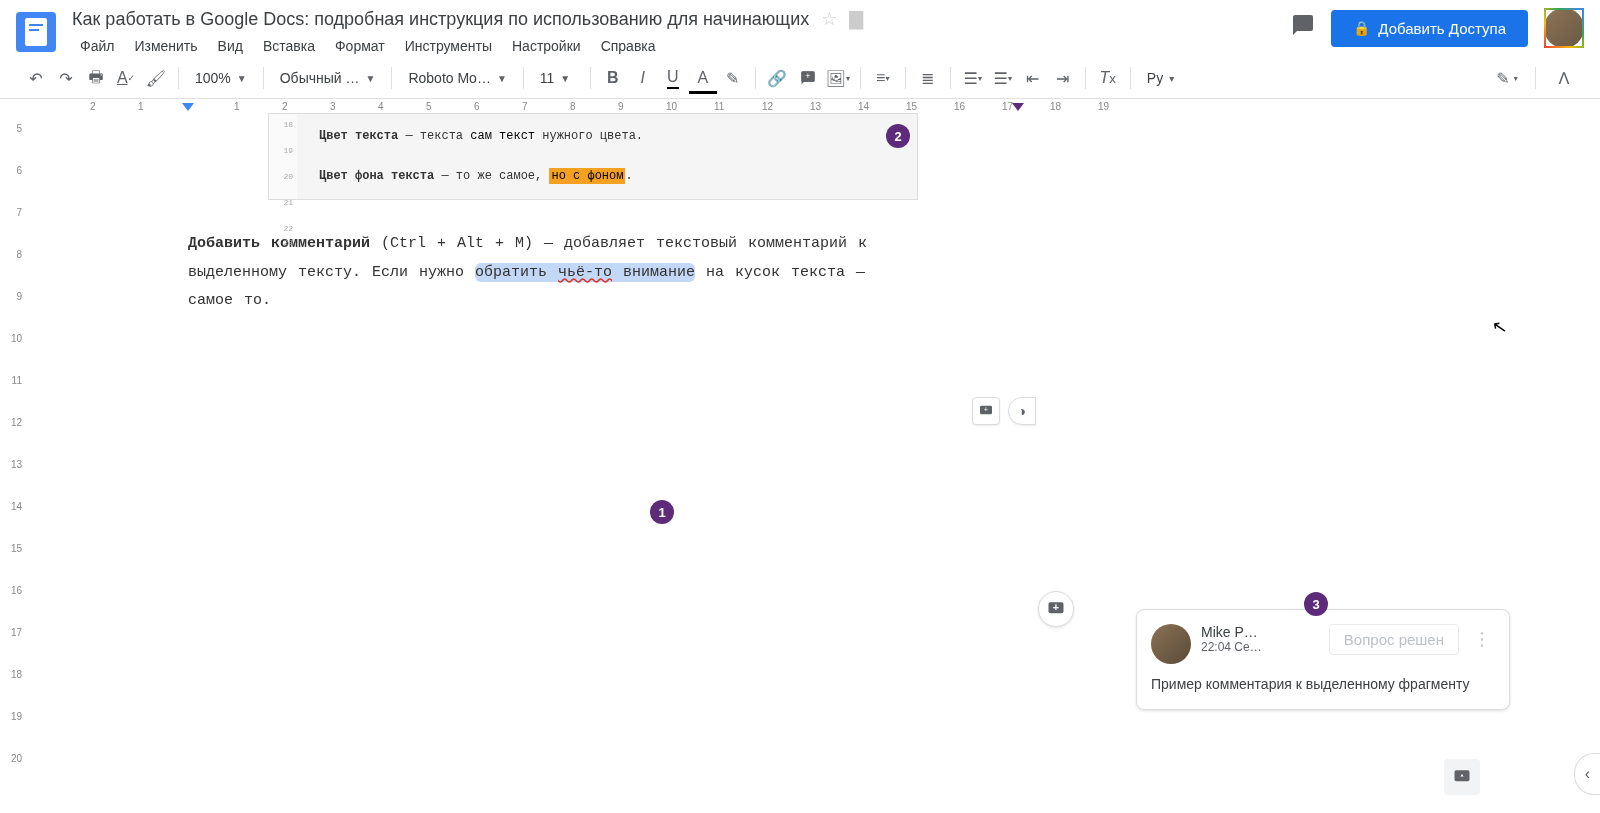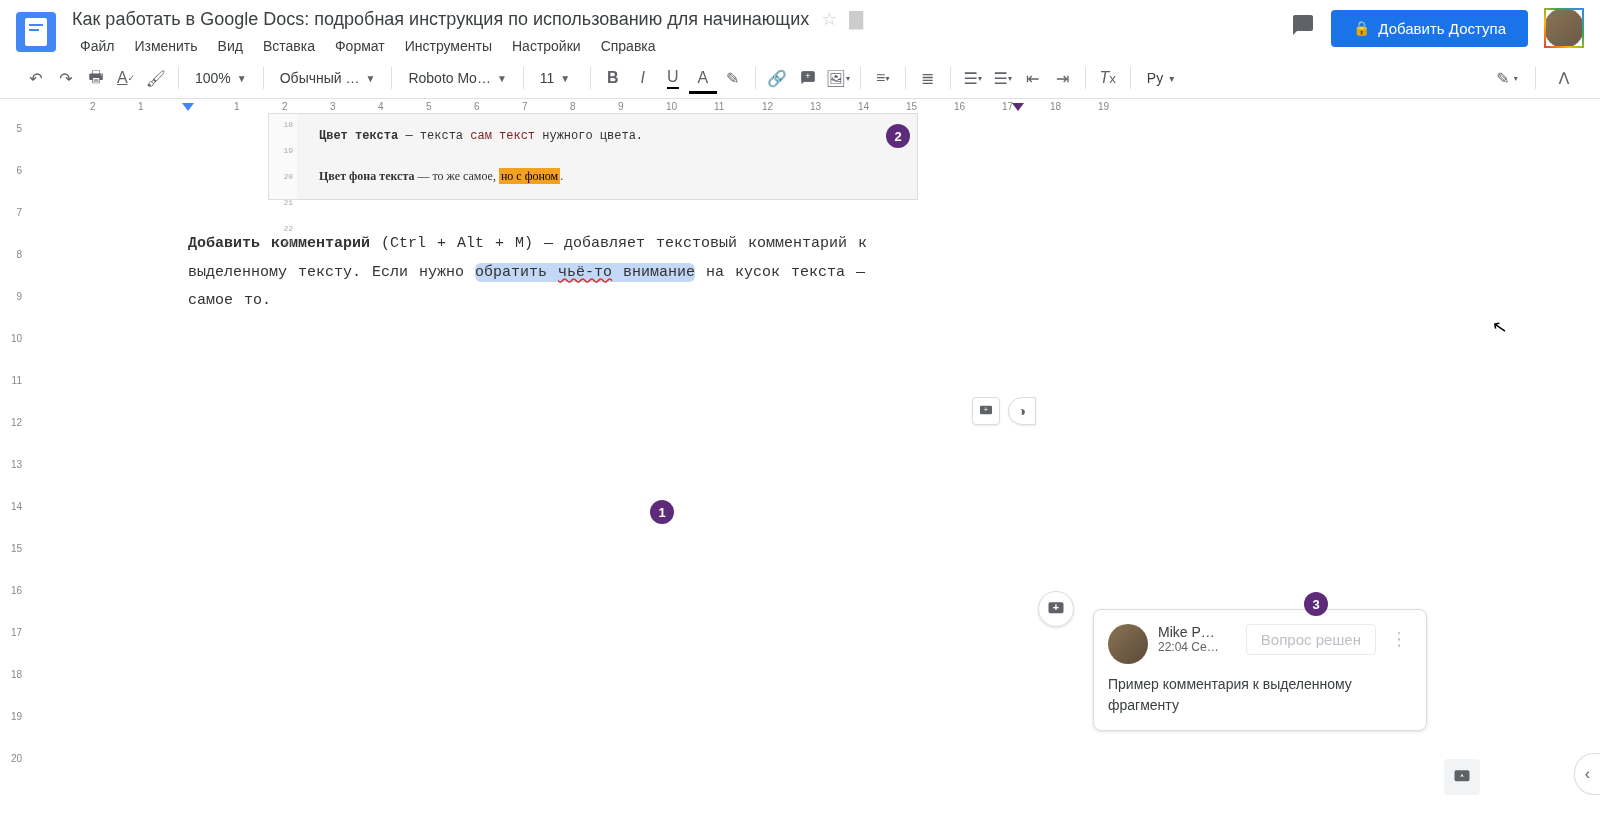--- a/index.html
+++ b/index.html
@@ -44,41 +44,41 @@
 .ruler-indent { position: absolute; width: 0; height: 0; border-left: 6px solid transparent; border-right: 6px solid transparent; border-top: 8px solid #4285f4; top: 4px; }
 
 .workspace { display: flex; height: calc(100% - 138px); background: #fff; position: relative; }
 .vruler { width: 28px; background: #fff; font-size: 10px; color: #888; position: relative; flex-shrink: 0; }
 .vruler-mark { position: absolute; right: 6px; }
 
 .page { background: #fff; width: 870px; margin-left: 70px; padding: 0 90px 40px 90px; position: relative; font-family: 'Courier New', monospace; font-size: 15px; line-height: 1.9; color: #333; }
 
 .nested-img { background: #f5f5f5; border: 1px solid #ddd; padding: 12px 40px 12px 50px; margin-bottom: 30px; position: relative; font-size: 12px; line-height: 1.8; }
 .nested-img .line { margin-bottom: 18px; }
-.nested-img .line:last-child { margin-bottom: 0; font-family: Liberation Serif, serif; }
+.nested-img .line:last-child { margin-bottom: 0; }
 .nested-img b { font-weight: bold; }
 .orange-bg { background: #f4a020; color: #000; padding: 1px 2px; }
-.red-text { color: #7f1d1d; }
+.red-text { color: #000000; }
 .nested-ruler { position: absolute; left: 0; top: 0; bottom: 0; width: 28px; background: #fafafa; font-size: 8px; color: #aaa; }
 .nested-ruler span { position: absolute; right: 4px; }
 
 .doc-para { margin-bottom: 28px; word-spacing: 2px; }
 .doc-para b { font-weight: bold; }
 .highlight-sel { background: #c3d7f7; border-radius: 6px; padding: 1px 0; }
 .spell-err { border-bottom: 2px wavy #d93025; text-decoration: underline wavy #d93025; text-underline-offset: 2px; }
 
 .badge { position: absolute; width: 24px; height: 24px; border-radius: 50%; background: #5e2b7b; color: #fff; display: flex; align-items: center; justify-content: center; font-size: 13px; font-weight: bold; font-family: Arial; z-index: 50; }
 
 .floating-add { position: absolute; left: 972px; top: 284px; display: flex; gap: 8px; }
 .fab { width: 28px; height: 28px; background: #fff; border: 1px solid #dadce0; border-radius: 4px; display: flex; align-items: center; justify-content: center; color: #5f6368; font-size: 14px; box-shadow: 0 1px 2px rgba(0,0,0,0.08); }
 
 .add-comment-btn { position: absolute; left: 1038px; top: 478px; width: 36px; height: 36px; background: #fff; border: 1px solid #dadce0; border-radius: 50%; display: flex; align-items: center; justify-content: center; box-shadow: 0 1px 3px rgba(0,0,0,0.12); }
 .add-comment-btn svg { fill: #5f6368; }
 
-.comment-card { position: absolute; left: 1093px; top: 496px; width: 334px; background: #fff; border: 1px solid #dadce0; border-radius: 8px; padding: 14px; box-shadow: 0 1px 3px rgba(0,0,0,0.12); font-family: Arial; }
+.comment-card { position: absolute; left: 1136px; top: 496px; width: 374px; background: #fff; border: 1px solid #dadce0; border-radius: 8px; padding: 14px; box-shadow: 0 1px 3px rgba(0,0,0,0.12); font-family: Arial; }
 .comment-header { display: flex; align-items: flex-start; gap: 10px; margin-bottom: 10px; }
 .comment-avatar { width: 40px; height: 40px; border-radius: 50%; background: linear-gradient(135deg,#8b7355,#5a4a38); flex-shrink: 0; }
 .comment-meta { flex: 0 0 70px; overflow: hidden; }
 .comment-author { font-size: 14px; font-weight: 500; color: #3c4043; white-space: nowrap; overflow: hidden; text-overflow: ellipsis; }
 .comment-time { font-size: 12px; color: #5f6368; white-space: nowrap; overflow: hidden; text-overflow: ellipsis; }
 .comment-resolve { color: #bdc1c6; font-size: 15px; border: 1px solid #e8eaed; padding: 6px 14px; border-radius: 4px; background: #fff; margin-left: auto; }
 .comment-menu { color: #bdc1c6; font-size: 18px; padding: 4px; }
 .comment-body { font-size: 14px; color: #3c4043; line-height: 1.5; }
 
 .explore-btn { position: absolute; right: 120px; bottom: 18px; width: 36px; height: 36px; background: #f1f3f4; border-radius: 4px; display: flex; align-items: center; justify-content: center; }

